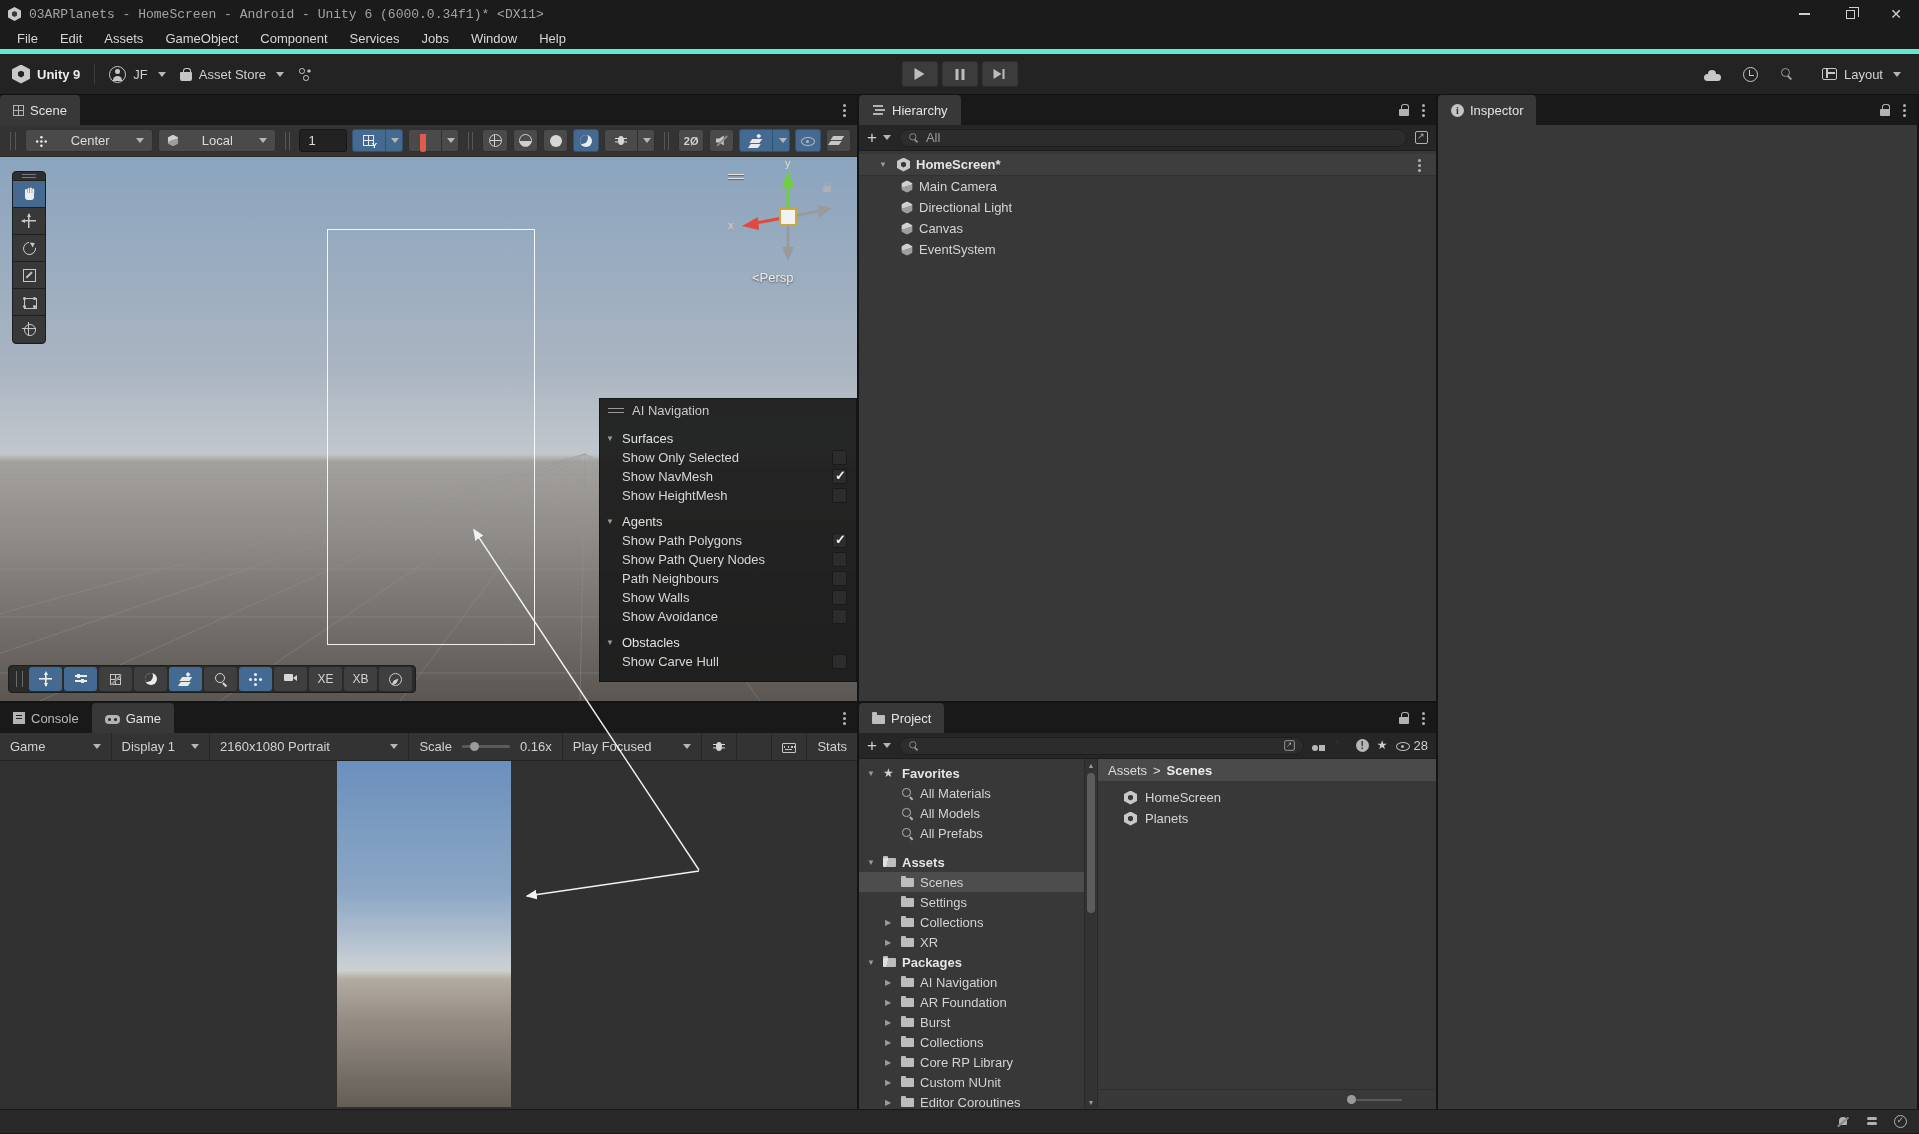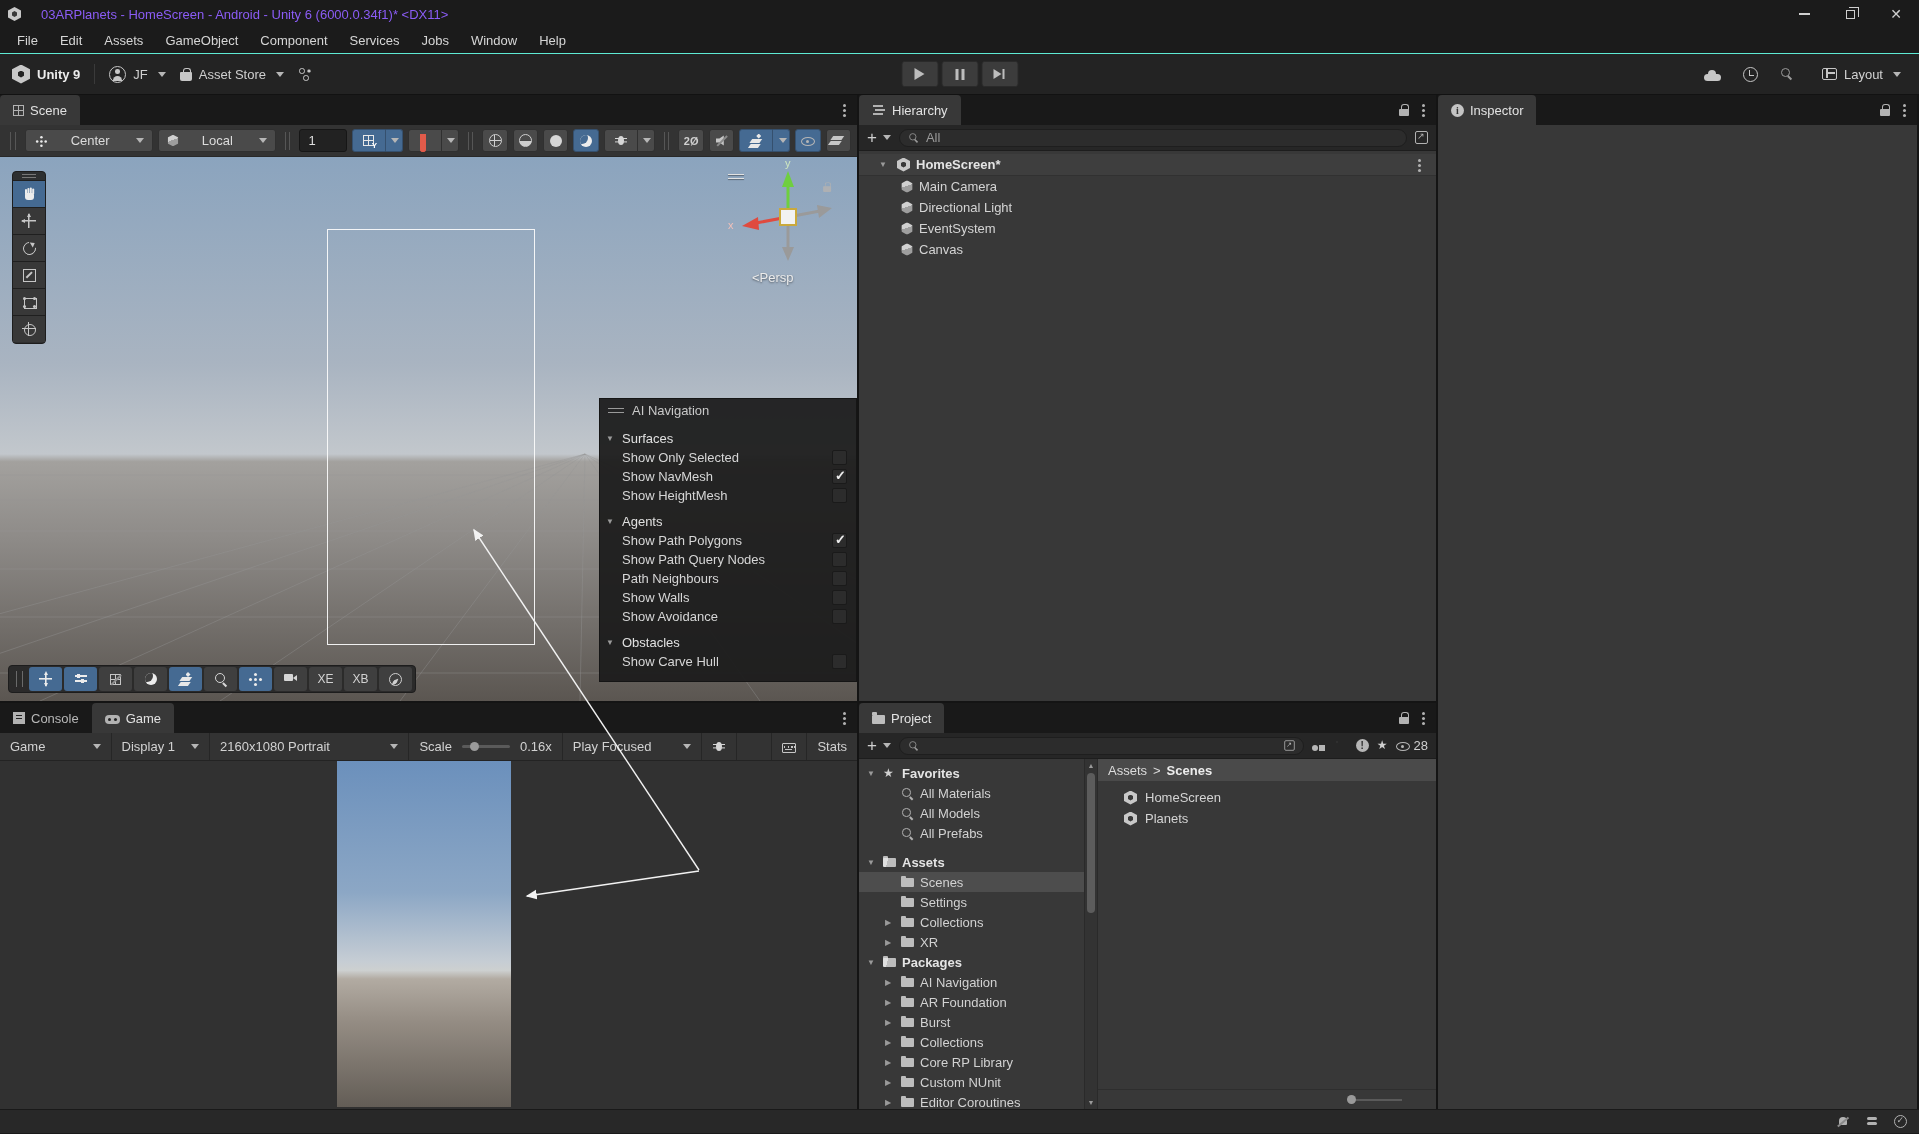--- a/index.html
+++ b/index.html
@@ -2,30 +2,30 @@
 <html><head>
 <meta charset="utf-8">
 <style>
   * { box-sizing: border-box; margin:0; padding:0; }
   html,body { background:#000; }
   body { font-family:"Liberation Sans", sans-serif; font-size:13px; color:#cfcfcf; }
   #root { position:relative; width:1919px; height:1134px; background:#191919; overflow:hidden; }
 
   
   .titlebar { height:28px; background:#1b1b1b; display:flex; align-items:center; padding-left:8px; }
-  .titlebar .title { margin-left:20px; color:#8b5cf6; font-size:13px; }
+  .titlebar .title { margin-left:8px; color:#a3a3a3; font-size:13px;font-family:Liberation Mono, monospace; }
   .win-controls { margin-left:auto; display:flex; height:100%; }
   .win-btn { width:46px; height:100%; display:flex; align-items:center; justify-content:center; }
   .glyph-min { width:11px; height:1.5px; background:#cfcfcf; }
   .glyph-max { position:relative; width:9px; height:9px; border:1.2px solid #cfcfcf; }
   .glyph-max::before { content:""; position:absolute; left:2px; top:-4px; width:9px; height:9px; border:1.2px solid #cfcfcf; border-bottom:none; border-left:none; }
   .glyph-close { color:#cfcfcf; font-size:14px; line-height:1; }
 
   
-  .menubar { height:26px; background:#1b1b1b; display:flex; align-items:center; padding-left:6px; border-bottom:1px solid #5eead4; }
+  .menubar { height:26px; background:#1b1b1b; display:flex; align-items:center; padding-left:6px; border-bottom:5px solid #5eead4; }
   .menu-item { padding:0 11px; line-height:25px; color:#d6d6d6; }
 
   
   .toolbar { position:relative; height:41px; background:#232323; border-bottom:1px solid #121212; display:flex; align-items:center; padding:0 12px; }
   .tb-left { display:flex; align-items:center; gap:14px; }
   .tb-divider { width:1px; height:20px; background:#3a3a3a; }
   .brand { display:flex; align-items:center; gap:7px; font-weight:bold; color:#ececec; }
   .chip { display:flex; align-items:center; gap:7px; color:#cfcfcf; }
   .caret { width:0; height:0; border-left:4px solid transparent; border-right:4px solid transparent; border-top:5px solid #b6b6b6; margin-left:3px; }
   .play-cluster { position:absolute; left:50%; transform:translateX(-50%); display:flex; gap:3px; }
@@ -725,26 +725,26 @@
                 <span>Main Camera</span>
               </div>
 
               <div class="hrow">
                 <span class="ic i-cube" style="transform:scale(.95)"></span>
                 <span>Directional Light</span>
               </div>
 
               <div class="hrow">
                 <span class="ic i-cube" style="transform:scale(.95)"></span>
-                <span>EventSystem</span>
+                <span>Canvas</span>
               </div>
 
               <div class="hrow">
                 <span class="ic i-cube" style="transform:scale(.95)"></span>
-                <span>Canvas</span>
+                <span>EventSystem</span>
               </div>
             </div>
         </div>
       </div>
 
       <div class="panel project-panel">
         <div class="tabbar">
           <div class="tab active">
             <span class="ic i-folder"></span>
             <span>Project</span>

